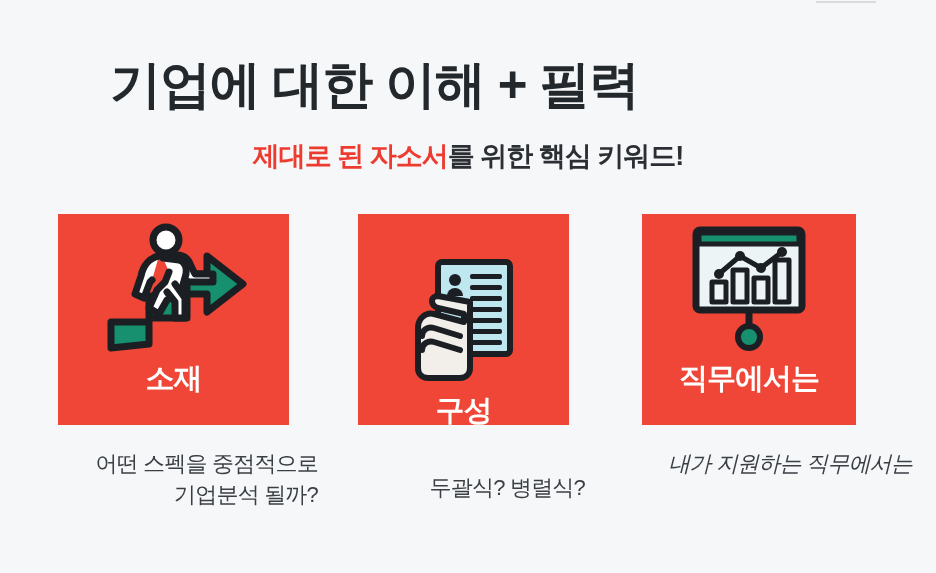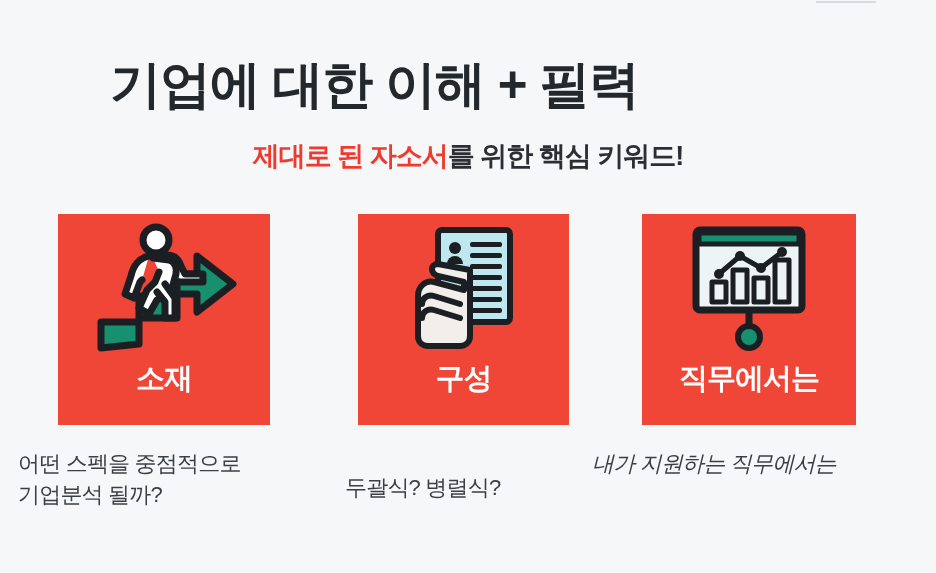--- a/index.html
+++ b/index.html
@@ -64,30 +64,30 @@
   .cards {
     position: absolute;
     top: 214px;
     left: 58px;
     width: 800px;
     height: 211px;
   }
   .card {
     position: absolute;
     top: 0;
-    width: 212px;
+    width: 231px;
     height: 211px;
     background: #ef4637;
     display: flex;
     flex-direction: column;
     align-items: center;
     justify-content: flex-start;
   }
   .card-1 { left: 0px; }
-  .card-2 { left: 300px; width: 211px; }
+  .card-2 { left: 300px; width: 211px; justify-content: flex-end; }
   .card-3 { left: 584px; width: 214px; }
 
   .icon-wrap {
     width: 100%;
     height: 148px;
     display: flex;
     align-items: center;
     justify-content: center;
   }
   .card-label {
@@ -102,21 +102,21 @@
   .captions {
     position: absolute;
     top: 448px;
     left: 0;
     width: 936px;
     height: 90px;
   }
   .caption {
     position: absolute;
     top: 0;
-    text-align: left;
+    text-align: right;
     font-size: 22px;
     line-height: 1.42;
     font-weight: normal;
     letter-spacing: -0.8px;
     color: #3a3f44;
   }
   .caption-1 { left: 18px;  width: 300px; }
   .caption-2 { left: 345px; width: 240px; top: 24px; }
   .caption-3 { left: 592px; width: 320px; font-style: italic; }
   .caption span { display: block; white-space: nowrap; }

